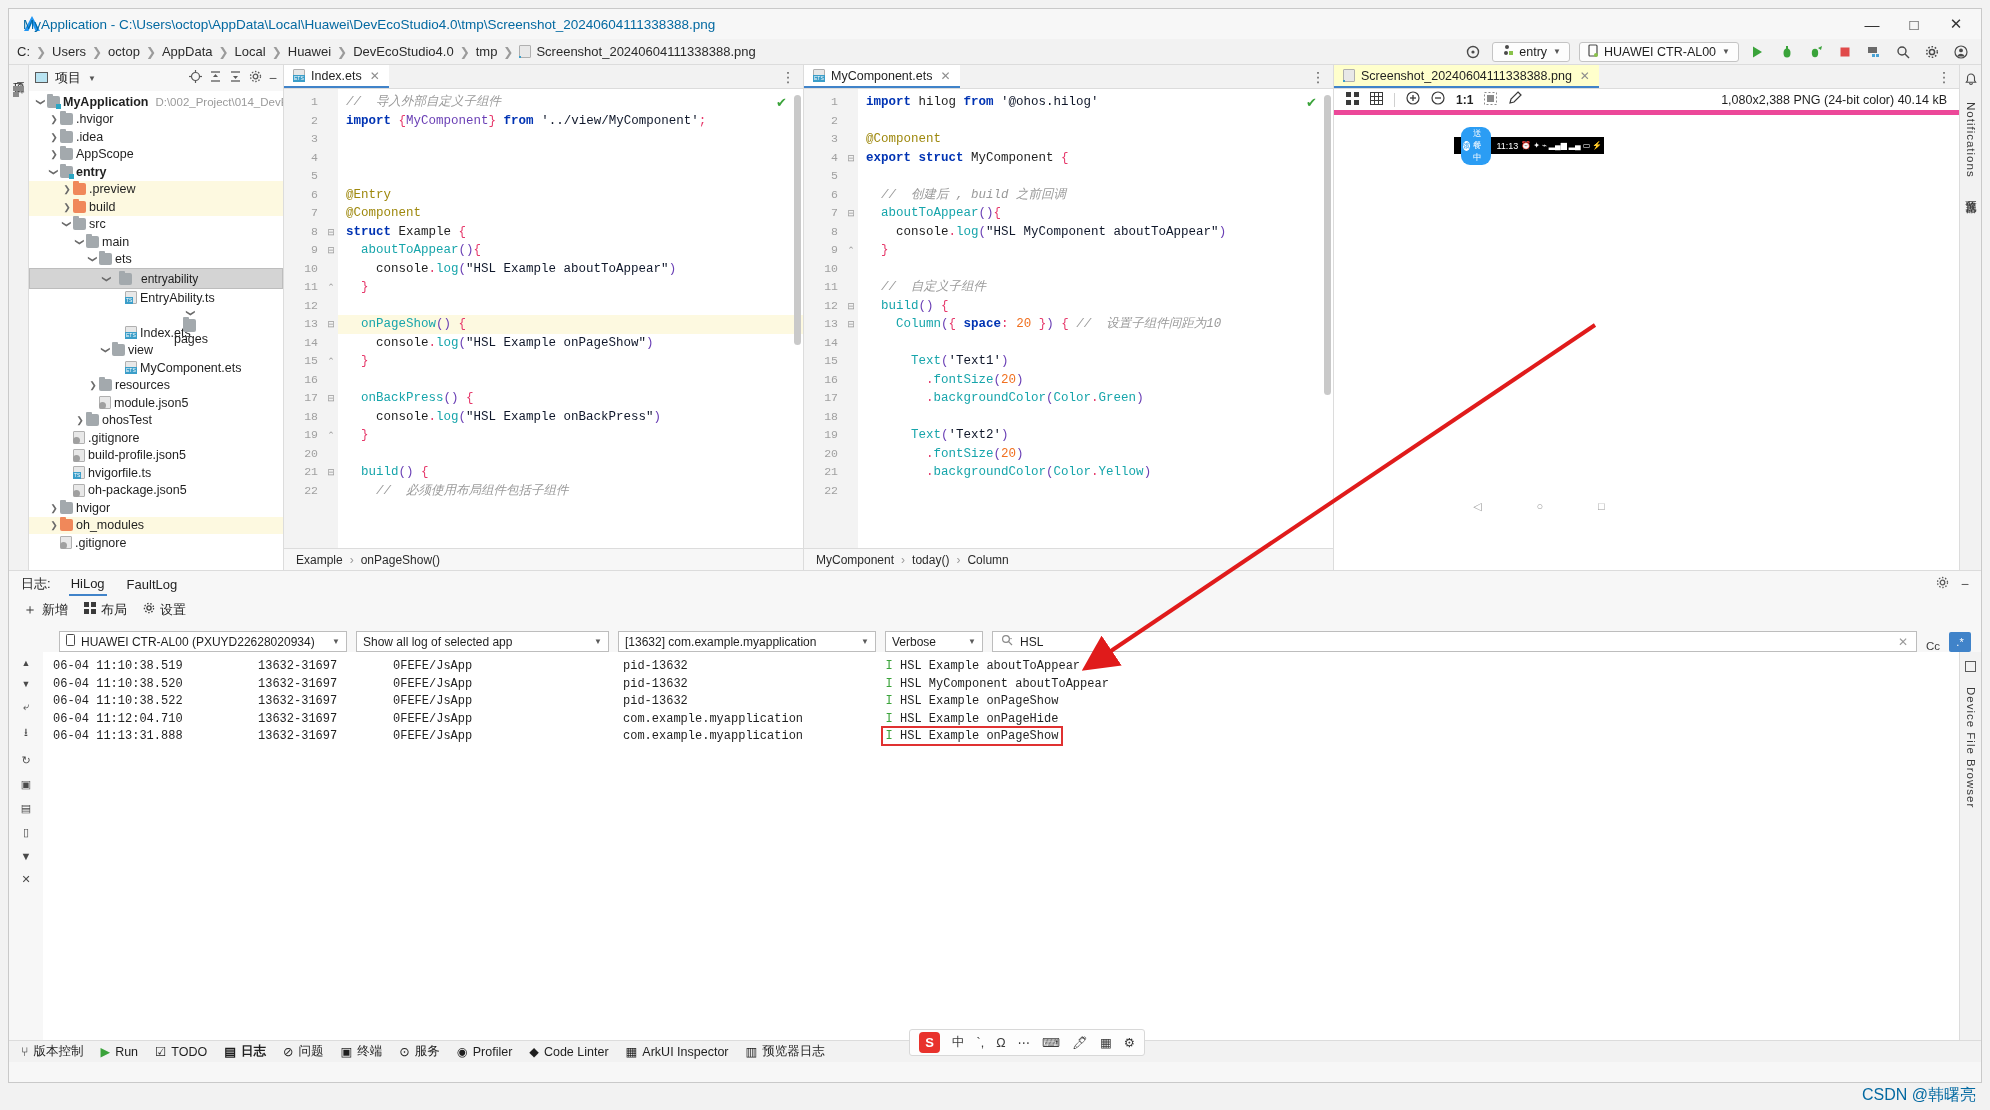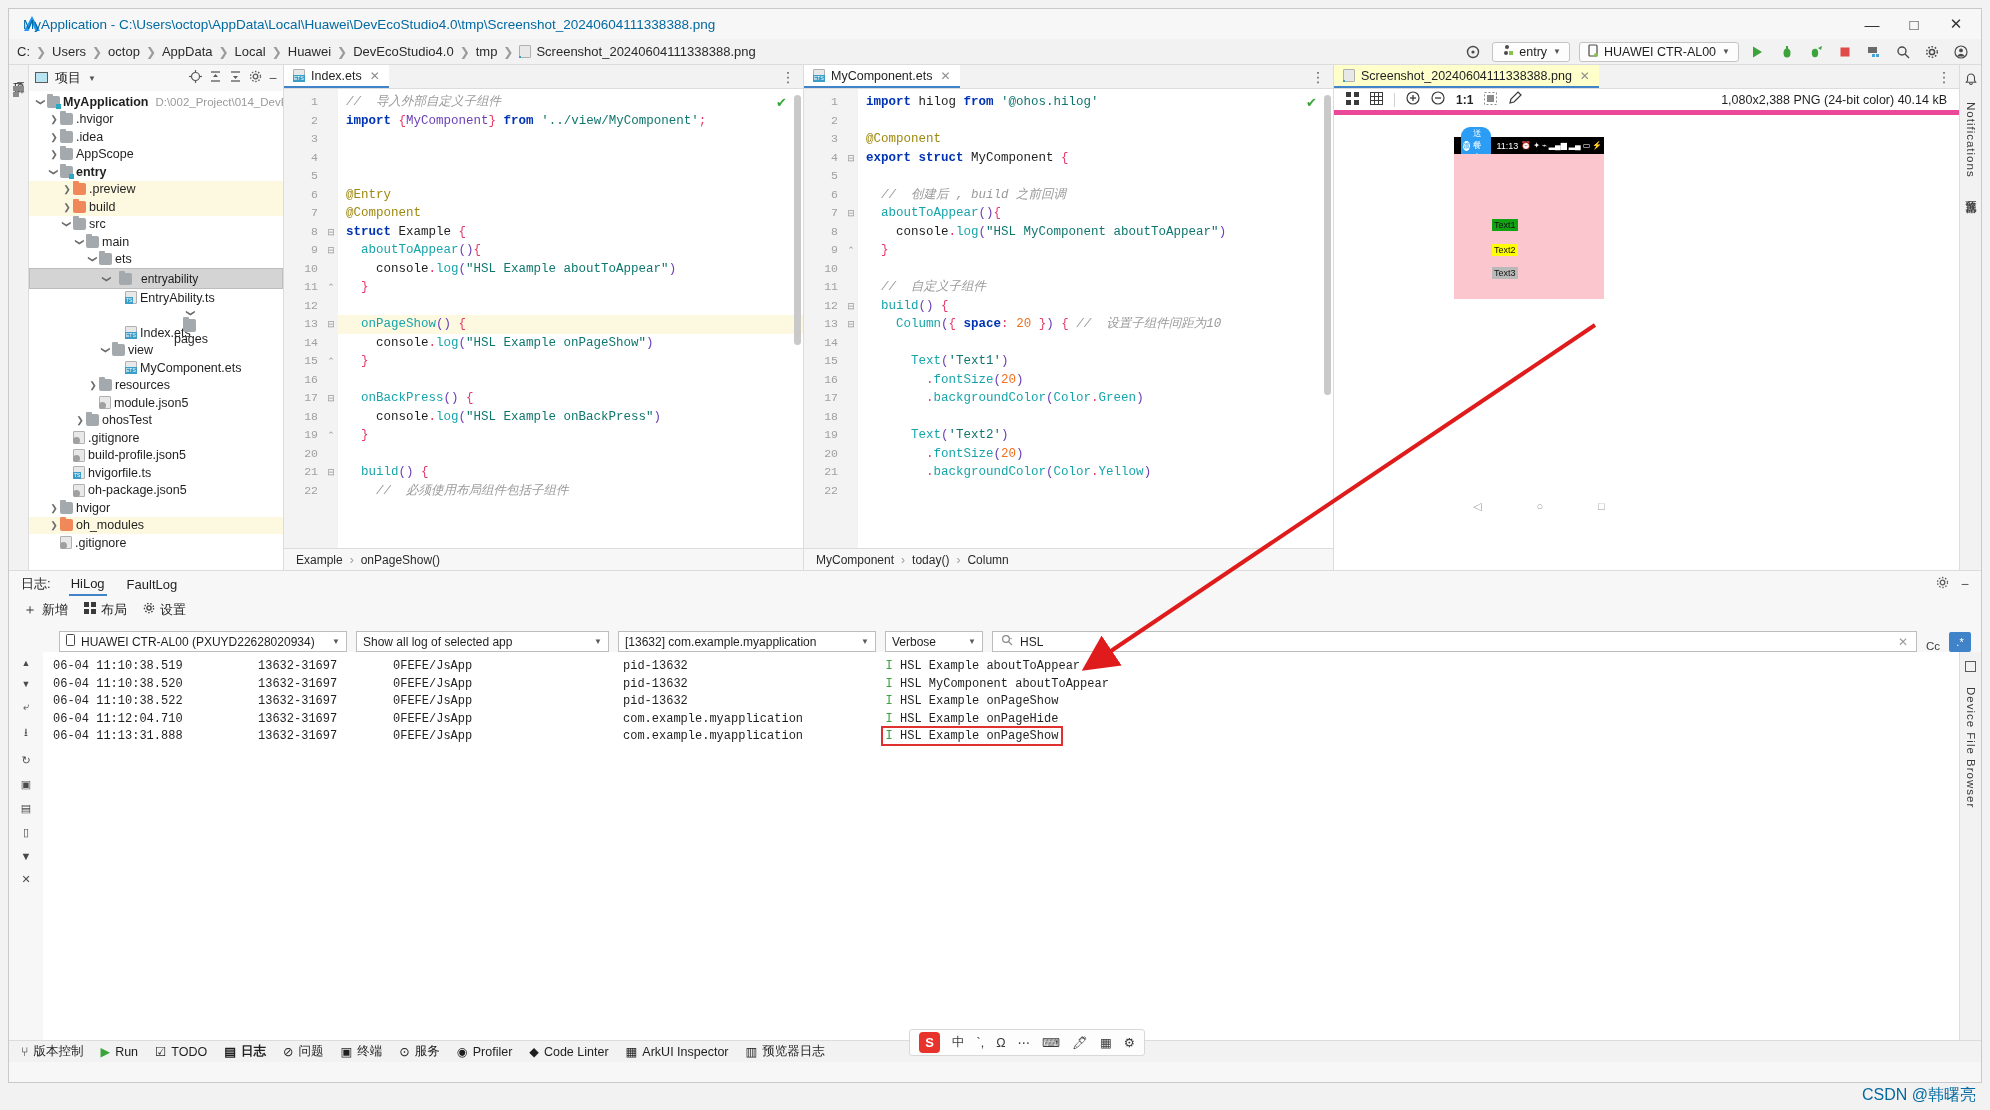--- a/index.html
+++ b/index.html
@@ -88,21 +88,21 @@
             font-family:"Liberation Mono", monospace; font-size:11.5px; color:#a0a0a0; padding-top:4px; }
   .gutter div { height:18.5px; line-height:18.5px; }
   .fold { width:14px; background:#f3f3f3; padding-top:4px; font-size:9px; color:#9a9a9a; text-align:center; }
   .fold div { height:18.5px; line-height:18.5px; }
   .code { flex:1; padding-top:4px; font-family:"Liberation Mono", monospace; font-size:12.5px;
           white-space:pre; overflow:hidden; }
   .code .ln { height:18.5px; line-height:18.5px; padding-left:8px; }
   .code .ln.hl { background:#fdf9e0; }
   .cm { color:#9a9a9a; font-style:italic; }
   .kw { color:#0033b3; font-weight:bold; }
-  .str { color:#0f766e; }
+  .str { color:#0f172a; }
   .fn  { color:#17a5ab; }
   .pn  { color:#e6396b; }
   .num { color:#f07020; }
   .pl  { color:#6a3fb5; }
   .ident { color:#1f1f1f; }
   .at { color:#9e880d; }
   .checkmark { position:absolute; right:16px; top:6px; color:#3aa33a; font-size:13px; }
   .scrollthumb { position:absolute; right:2px; width:7px; background:#c9c9c9; border-radius:4px; }
 
   .bcrumbbar { height:22px; background:#f7f7f7; border-top:1px solid #dcdcdc;
@@ -739,25 +739,20 @@
               <span class="phicons">
                 <span>⏰</span>
                 <span>✦</span>
                 <span>⌁</span>
                 <span>▂▄▆</span>
                 <span>▂▄</span>
                 <span>▭</span>
                 <span>⚡</span>
               </span>
             </div>
-            <div class="phbody">
-              <span class="txtbox t1">Text1</span>
-              <span class="txtbox t2">Text2</span>
-              <span class="txtbox t3">Text3</span>
-            </div>
           </div>
           <div class="navkeys">
             <span>◁</span>
             <span>○</span>
             <span>□</span>
           </div>
         </div>
       </div>
     </div>
 

